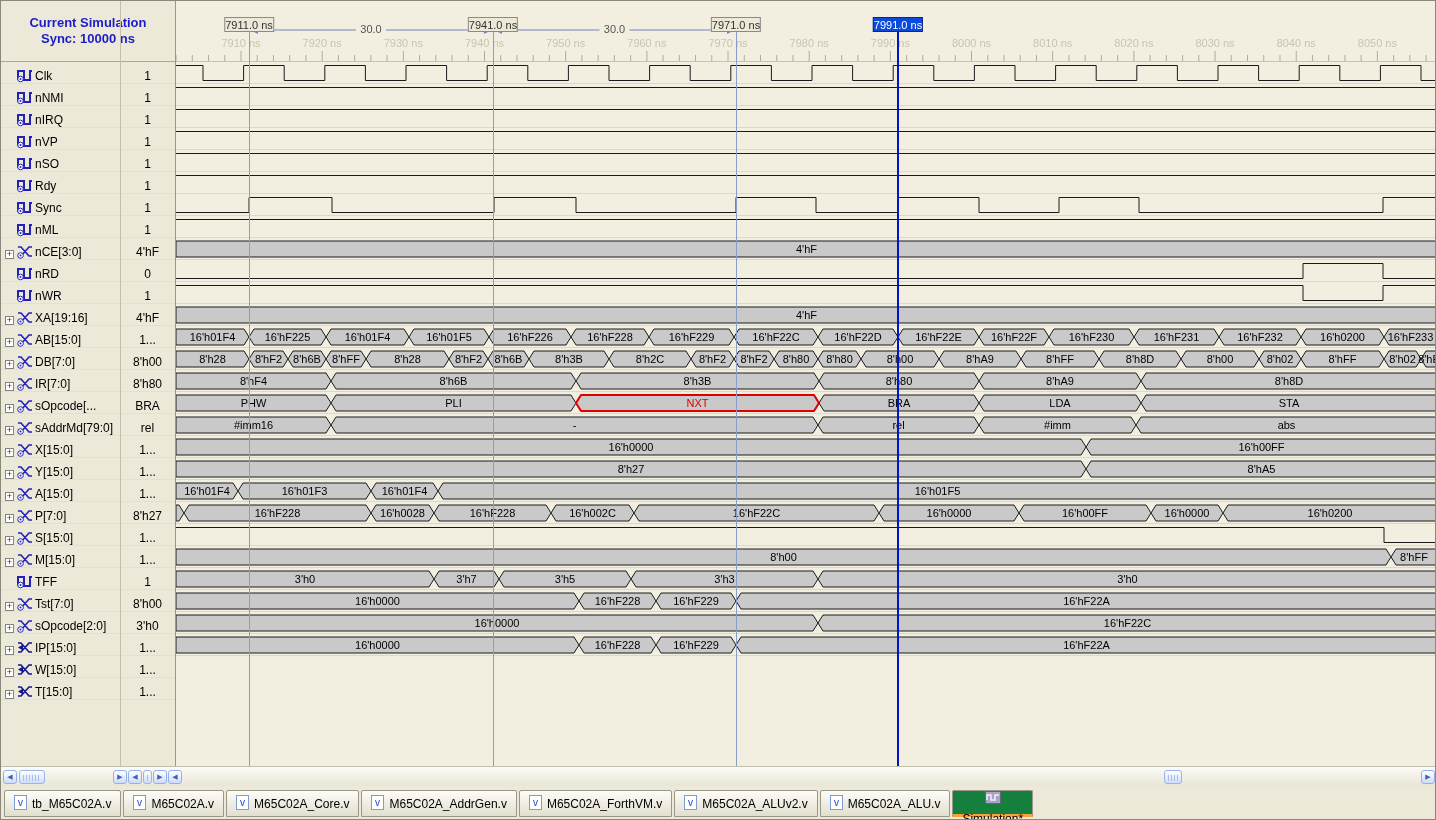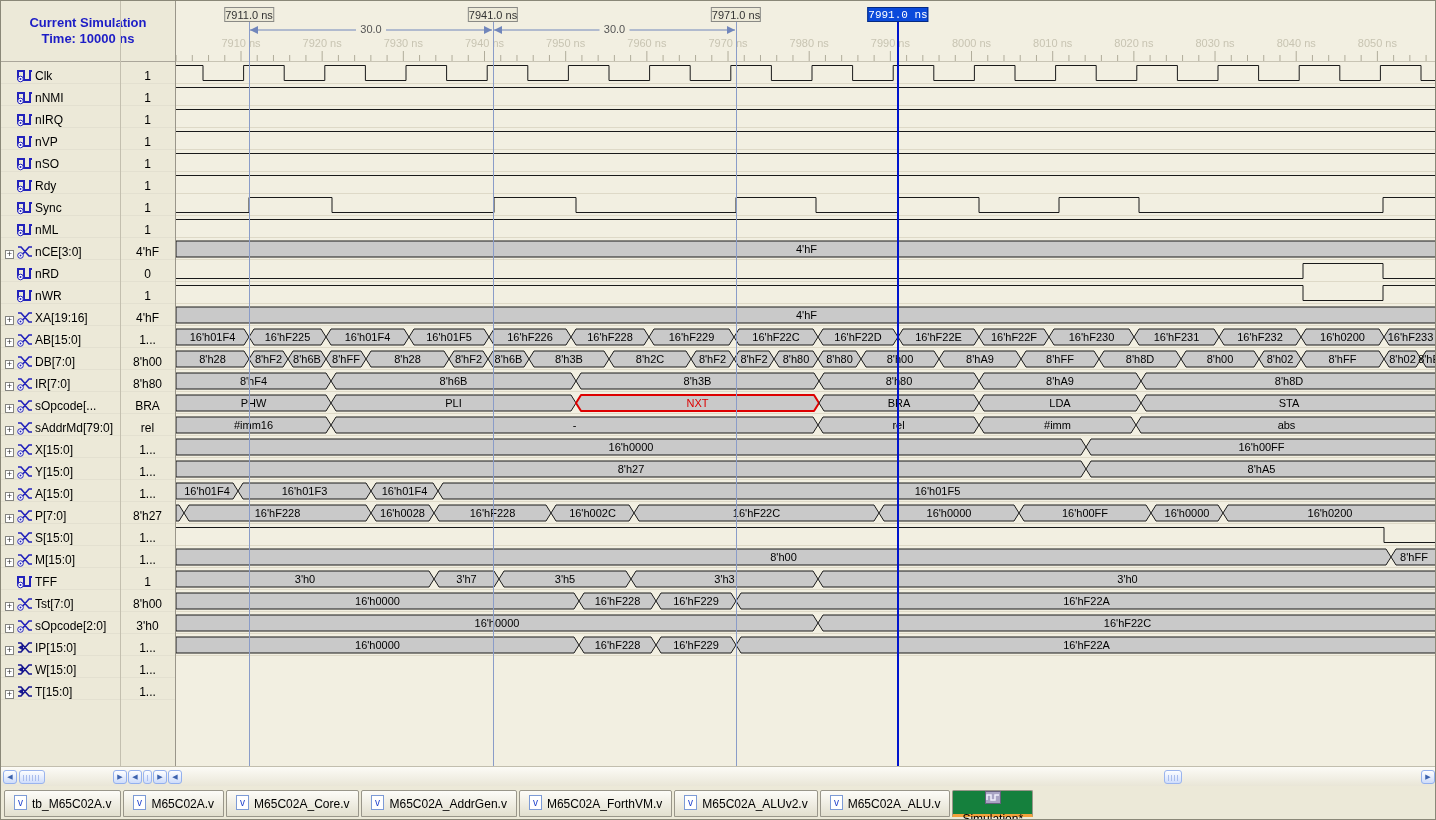--- a/index.html
+++ b/index.html
@@ -21,23 +21,23 @@
   .sname{flex:1;font-size:12px;color:#000;white-space:nowrap;overflow:hidden;}
   .sval{width:55px;flex:none;text-align:center;font-size:12px;color:#000;}
   
   #wave-panel{position:absolute;left:175px;top:0;width:1261px;height:765px;background:#f2efe1;overflow:hidden;}
   #ruler{position:relative;height:61px;border-bottom:1px solid #c8c4b4;}
   #wave-rows{position:relative;}
   .wrow{position:relative;height:22px;border-bottom:1px solid #ded9c7;}
   .wrow svg{position:absolute;left:0;top:0;}
   .cursor{position:absolute;top:18px;bottom:0;width:1px;background:#8a9cc8;z-index:6;}
   .cursor.sel{width:2px;background:#0014cc;}
-  .flag{position:absolute;top:6px;transform:translateX(-50%);padding:0 0;height:15px;line-height:14px;
+  .flag{position:absolute;top:16px;transform:translateX(-50%);padding:0 0;height:15px;line-height:14px;
         font-size:11px;background:#ece9d8;border:1px solid #8a8a86;color:#333;z-index:10;white-space:nowrap;}
-  .flag.sel{background:#0b4adb;border-color:#062a80;color:#fff;font-family:Liberation Mono, monospace;}
+  .flag.sel{background:#0b4adb;border-color:#062a80;color:#fff;}
   
   #scroll-row{position:absolute;left:0;top:765px;width:1436px;height:20px;
               background:linear-gradient(#fcfbf6,#e9e6d7);border-top:1px solid #c2beae;}
   .sbtn{position:absolute;top:3px;width:14px;height:14px;border:1px solid #93b0ee;border-radius:3px;
         background:linear-gradient(#ffffff,#cedcfa);color:#3d63ae;font-size:7px;line-height:12px;
         text-align:center;}
   .sthumb{position:absolute;top:3px;height:14px;border:1px solid #9ab4ee;border-radius:3px;
           background:linear-gradient(#fdfeff,#cfddfc);}
   .sthumb:after{content:"";position:absolute;left:3px;right:3px;top:4px;height:6px;
           background:repeating-linear-gradient(90deg,#aabdec 0,#aabdec 1px,transparent 1px,transparent 3px);}
@@ -49,21 +49,21 @@
        font-size:12px;color:#000;vertical-align:bottom;}
   .tab.active{background:#15803d;border-bottom:3px solid #f2a13d;font-weight:normal;flex-direction:column;}
 </style>
 </head>
 <body>
 
 <div id="app">
   <div id="left-panel">
     <div id="panel-header">
       <div>Current Simulation</div>
-      <div>Time: 10000 ns</div>
+      <div>Sync: 10000 ns</div>
     </div>
     <div id="signal-rows">
         <div class="srow">
           <span class="plus hidden">+</span>
           <span class="sicon">
             <svg width="16" height="16" viewBox="0 0 16 16">
               <path d="M1 13 V4 H7 V13 H13 V4 H15" fill="none" stroke="#2222bb" stroke-width="2"></path>
               <circle cx="3.5" cy="12" r="2.8" fill="#fff" stroke="#2222bb"></circle>
               <circle cx="3.5" cy="12" r="1" fill="#2222bb"></circle>
             </svg>

